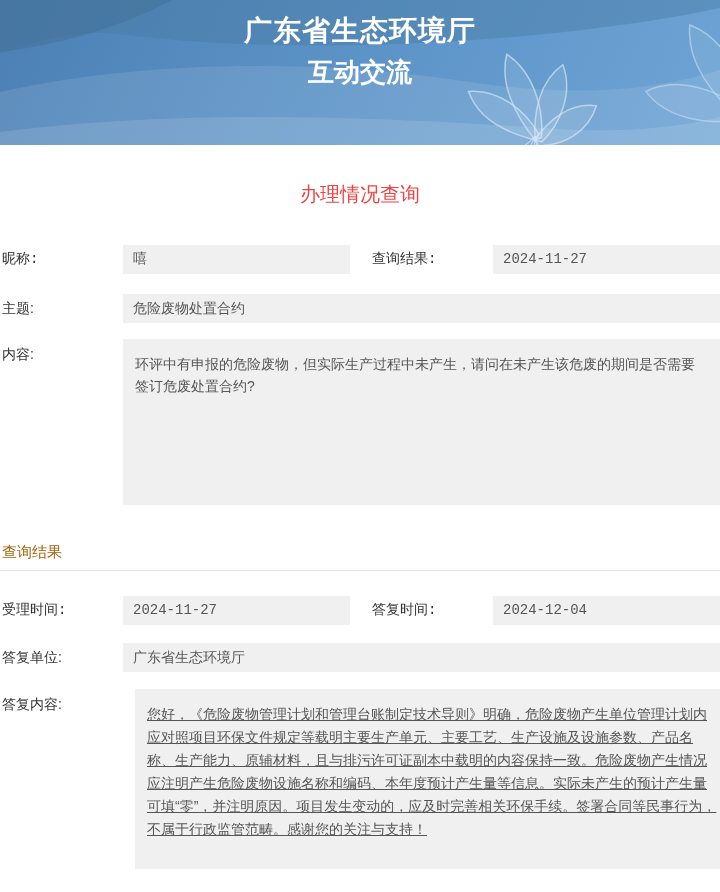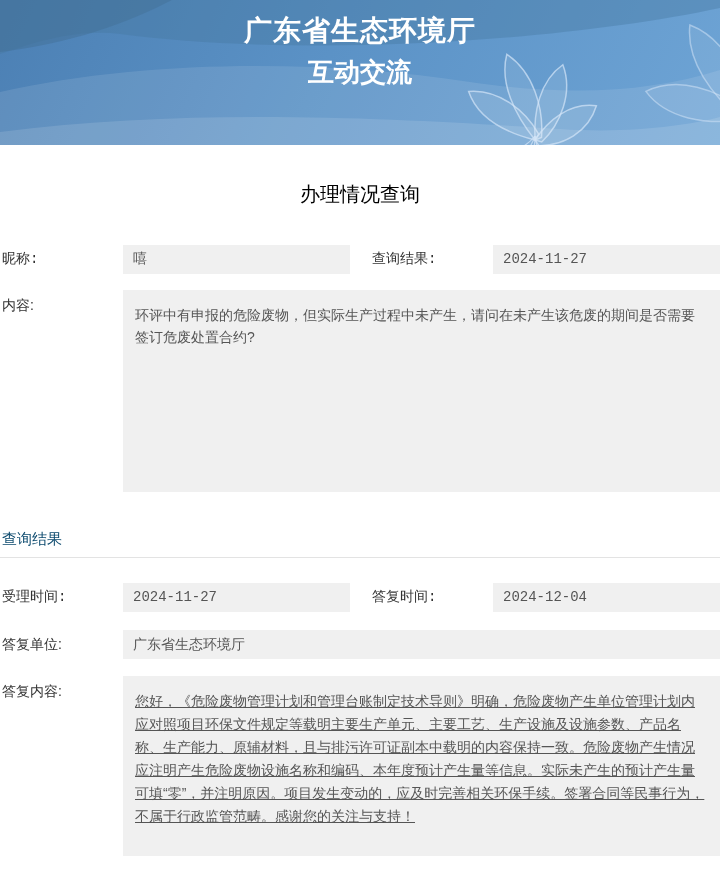--- a/index.html
+++ b/index.html
@@ -31,21 +31,21 @@
   }
   .header-title1 { font-size: 28px; line-height: 42px; letter-spacing: 1px; }
   .header-title2 { font-size: 26px; line-height: 40px; }
 
   
   .main { width: 720px; }
   .page-title {
     margin-top: 36px;
     text-align: center;
     font-size: 20px;
-    color: #000000;
+    color: #ef4444;
   }
   .form-row { display: grid; }
   .cols-half { grid-template-columns: 123px 227px 20px 123px 227px; align-items: center; }
   .cols-full { grid-template-columns: 123px 597px; align-items: center; }
   .cols-area { grid-template-columns: 123px 597px; align-items: start; }
 
   .flabel {
     font-size: 14px;
     color: #333333;
     padding-left: 2px;
@@ -65,37 +65,37 @@
     white-space: nowrap;
   }
   .textarea {
     background: #f0f0f0;
     padding: 14px 12px;
     font-size: 14px;
     color: #555555;
     line-height: 23px;
     overflow: hidden;
   }
-  .textarea.content-box { height: 202px; line-height: 22px; }
+  .textarea.content-box { height: 166px; line-height: 22px; }
   .textarea.reply-box   { height: 180px; text-decoration: underline; }
 
   .section-title {
     margin-top: 38px;
     padding: 0 0 8px 2px;
     font-size: 15px;
-    color: #0c4a6e;
+    color: #a16207;
     border-bottom: 1px solid #e3e3e3;
   }
 
   .mt-37 { margin-top: 37px; font-family: Liberation Mono, monospace; }
   .mt-20 { margin-top: 20px; }
   .mt-16 { margin-top: 16px; }
   .mt-25 { margin-top: 25px; font-family: Liberation Mono, monospace; }
   .mt-18 { margin-top: 18px; }
-  .mt-17 { margin-top: 17px; }
+  .mt-17 { margin-top: 17px; gap: 12px; }
 </style>
 </head>
 <body>
 
 <div class="header">
   <svg class="header-deco" viewBox="0 0 720 145" preserveAspectRatio="none">
 
     <path d="M0,0 L720,0 L720,8 C560,42 300,58 120,34 C75,28 30,44 0,54 Z" fill="#47799f" opacity="0.40"></path>
     <path d="M0,0 L0,52 C70,44 130,22 172,0 Z" fill="#426f95" opacity="0.45"></path>
 
@@ -137,20 +137,24 @@
   <div class="page-title">办理情况查询</div>
 
   <div class="form-row cols-half mt-37">
     <div class="flabel">昵称:</div>
     <div class="field">嘻</div>
     <div></div>
     <div class="flabel">查询结果:</div>
     <div class="field">2024-11-27</div>
   </div>
 
+  <div class="form-row cols-full mt-20">
+    <div class="flabel">主题:</div>
+    <div class="field">危险废物处置合约</div>
+  </div>
 
   <div class="form-row cols-area mt-16">
     <div class="flabel top">内容:</div>
     <div class="textarea content-box">环评中有申报的危险废物，但实际生产过程中未产生，请问在未产生该危废的期间是否需要签订危废处置合约?</div>
   </div>
 
   <div class="section-title">查询结果</div>
 
   <div class="form-row cols-half mt-25">
     <div class="flabel">受理时间:</div>

